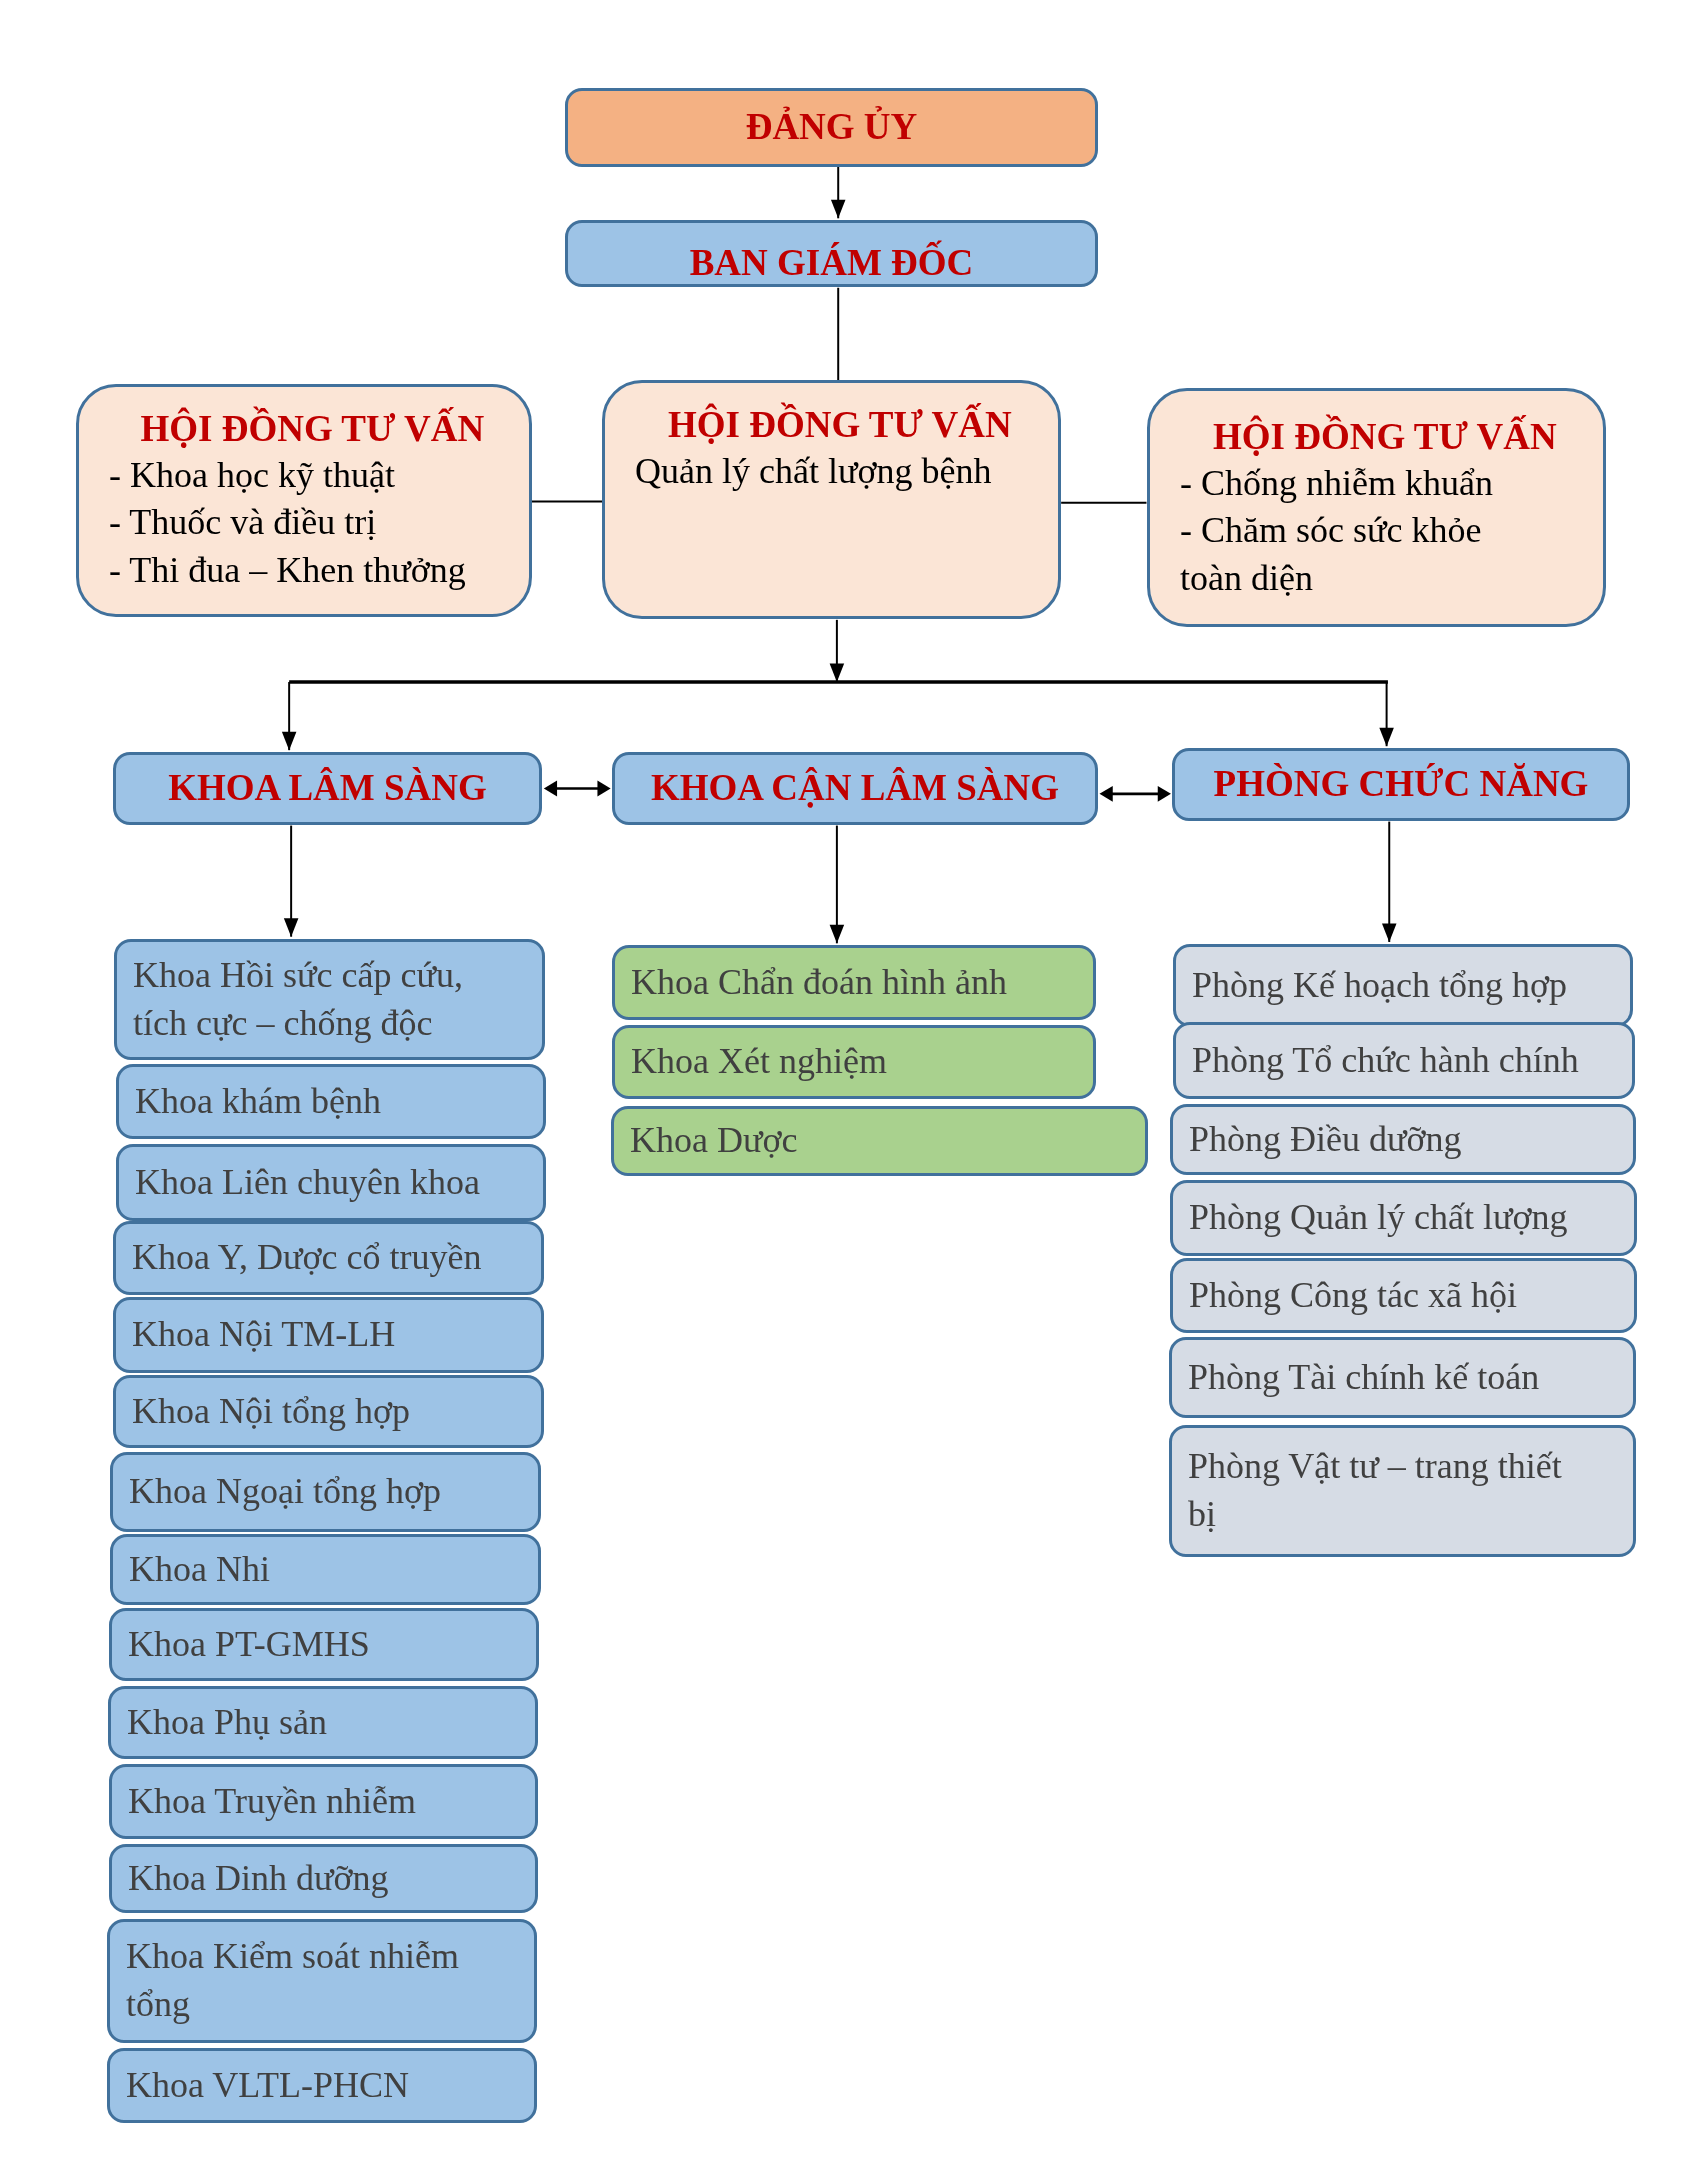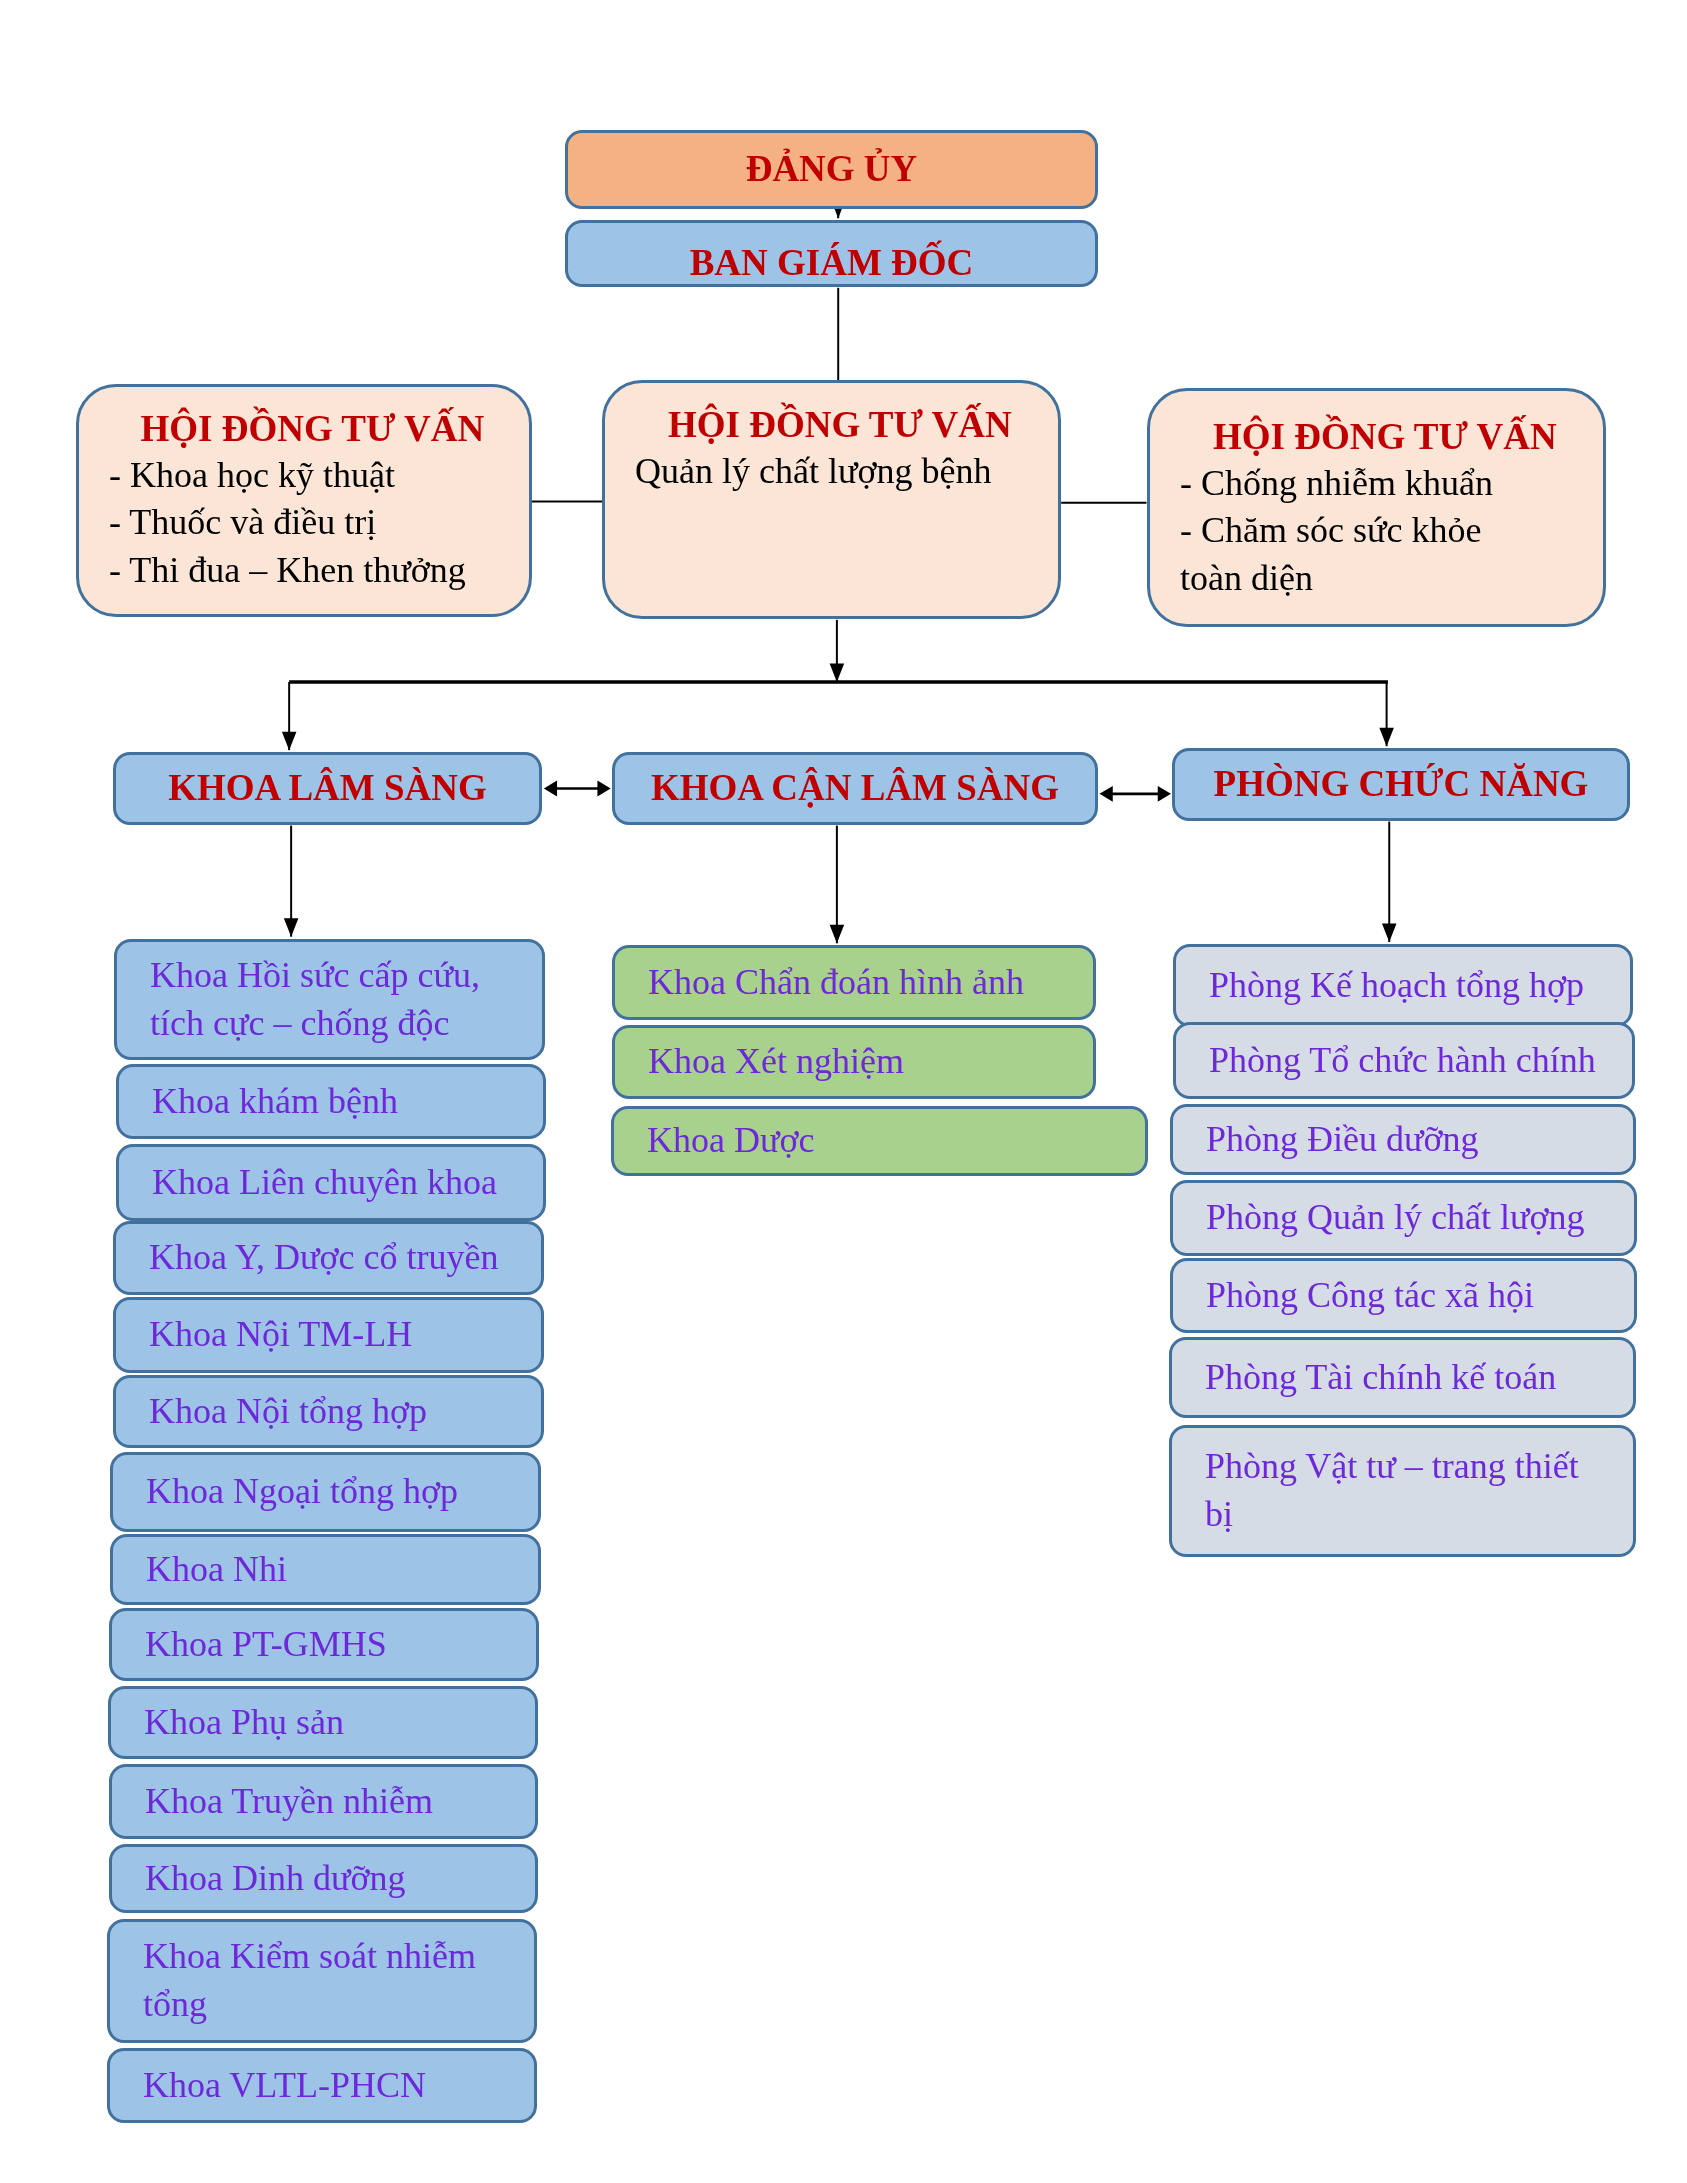--- a/index.html
+++ b/index.html
@@ -8,21 +8,21 @@
   .box { position:absolute; box-sizing:border-box; border:3.3px solid #41719c;
          border-radius:17px; display:flex; flex-direction:column; justify-content:center; }
   .orange { background:#f4b183; }
   .blue { background:#9dc3e6; }
   .peach { background:#fbe5d6; border-radius:40px; }
   .green { background:#a9d18e; }
   .grey { background:#d6dce5; }
   .head { color:#c00000; font-weight:bold; text-align:center; font-size:37px; line-height:1.1; }
   .ctitle { color:#c00000; font-weight:bold; text-align:center; font-size:37px; line-height:1.25; }
   .cline { color:#000; font-size:36px; line-height:1.32; }
-  .item { color:#6d28d9; font-size:36px; line-height:1.32; padding-left:33px; }
+  .item { color:#404040; font-size:36px; line-height:1.32; padding-left:16px; }
   svg.lines { position:absolute; left:0; top:0; width:1687px; height:2183px; pointer-events:none; }
 </style>
 </head>
 <body>
 
 <svg class="lines" viewBox="0 0 2550 3300">
   <defs>
     <marker id="arr" markerWidth="10" markerHeight="10" refX="9" refY="5" orient="auto" markerUnits="userSpaceOnUse" viewBox="0 0 10 10">
       <path d="M0,0 L10,5 L0,10 z" fill="#000"></path>
     </marker>
@@ -55,21 +55,21 @@
 
     <line x1="440" y1="1248" x2="440" y2="1416"></line>
     <path d="M429,1388 L451,1388 L440,1416 Z" fill="#000" stroke="none"></path>
     <line x1="1265" y1="1248" x2="1265" y2="1426"></line>
     <path d="M1254,1398 L1276,1398 L1265,1426 Z" fill="#000" stroke="none"></path>
     <line x1="2100" y1="1242" x2="2100" y2="1424"></line>
     <path d="M2089,1396 L2111,1396 L2100,1424 Z" fill="#000" stroke="none"></path>
   </g>
 </svg>
 
-<div class="box orange" style="left:565px;top:88px;width:533px;height:79px;margin-top:42px;">
+<div class="box orange" style="left:565px;top:88px;width:533px;height:79px;">
   <div class="head">ĐẢNG ỦY</div>
 </div>
 <div class="box blue" style="left:565px;top:220px;width:533px;height:67px;justify-content:flex-end;">
   <div class="head">BAN GIÁM ĐỐC</div>
 </div>
 
 <div class="box peach" style="left:76px;top:384px;width:456px;height:233px;justify-content:flex-start;padding:18.5px 13.2px 0 30px;">
   <div class="ctitle">HỘI ĐỒNG TƯ VẤN</div>
   <div class="cline">- Khoa học kỹ thuật</div>
   <div class="cline">- Thuốc và điều trị</div>

